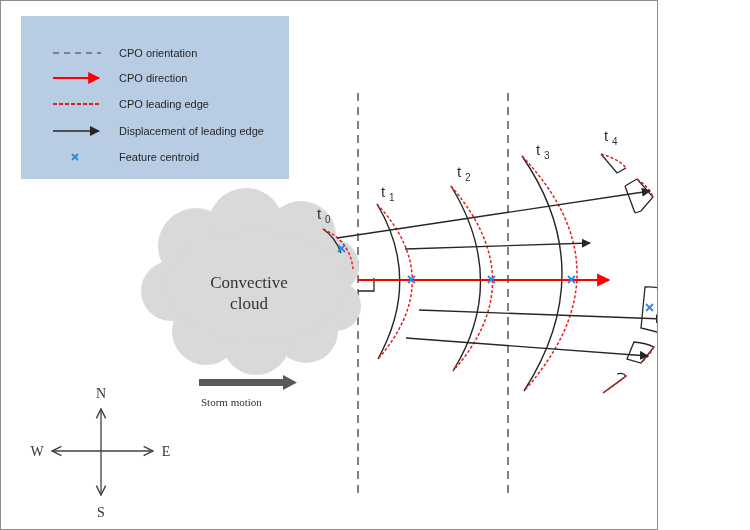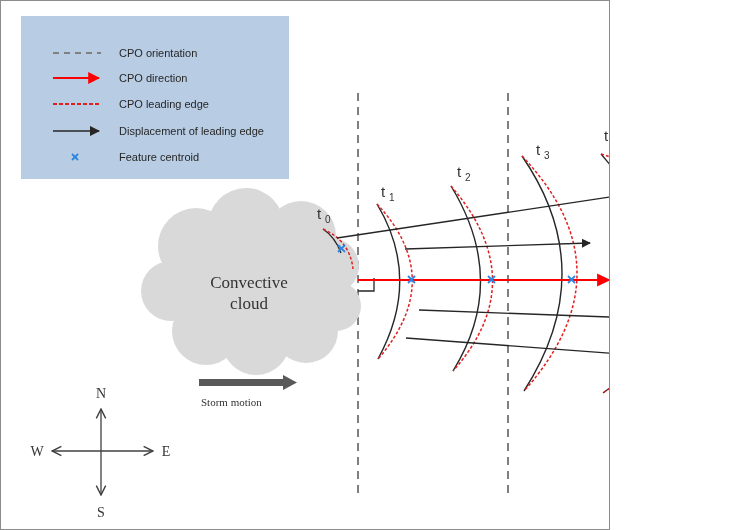--- a/index.html
+++ b/index.html
@@ -1,16 +1,16 @@
 <!DOCTYPE html>
 <html><head>
 <meta charset="utf-8">
 <style>
   html, body { margin: 0; padding: 0; background: #ffffff; }
-  #stage { position: relative; width: 610px; height: 530px; box-sizing: border-box; border: 1px solid #8c8c8c; overflow: hidden; background: #fff; text-decoration: underline; }
+  #stage { position: relative; width: 658px; height: 530px; box-sizing: border-box; border: 1px solid #8c8c8c; overflow: hidden; background: #fff; text-decoration: underline; }
   svg { position: absolute; left: 0; top: 0; }
   .legend-text { font-family: "Liberation Sans", sans-serif; font-size: 11px; fill: #262626; }
   .serif { font-family: "Liberation Serif", "DejaVu Serif", serif; fill: #333333; }
   .tlabel { font-family: "Liberation Sans", sans-serif; font-size: 15px; fill: #333; }
   .tsub { font-family: "Liberation Sans", sans-serif; font-size: 10px; fill: #333; }
 </style>
 </head>
 <body>
 
 <div id="stage">

